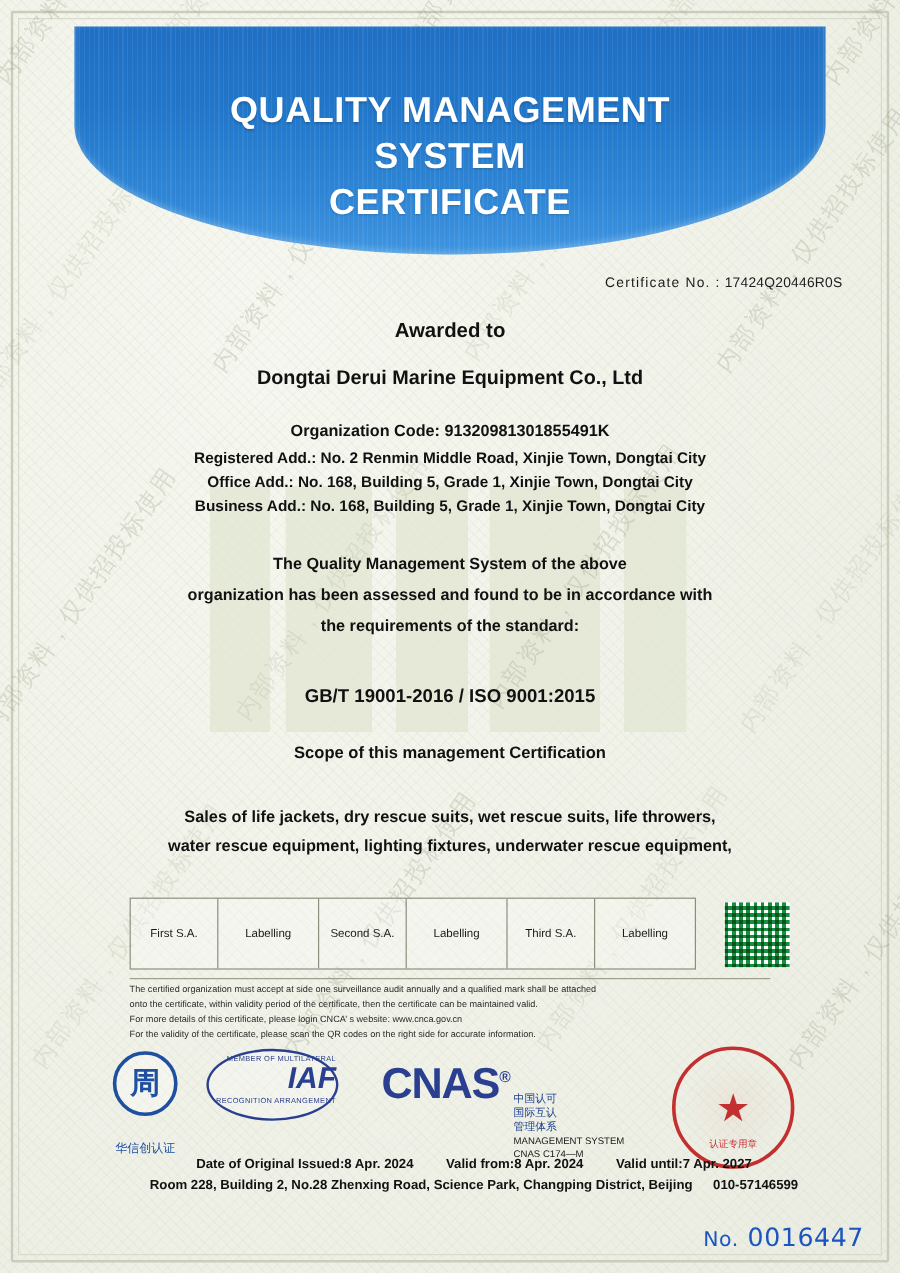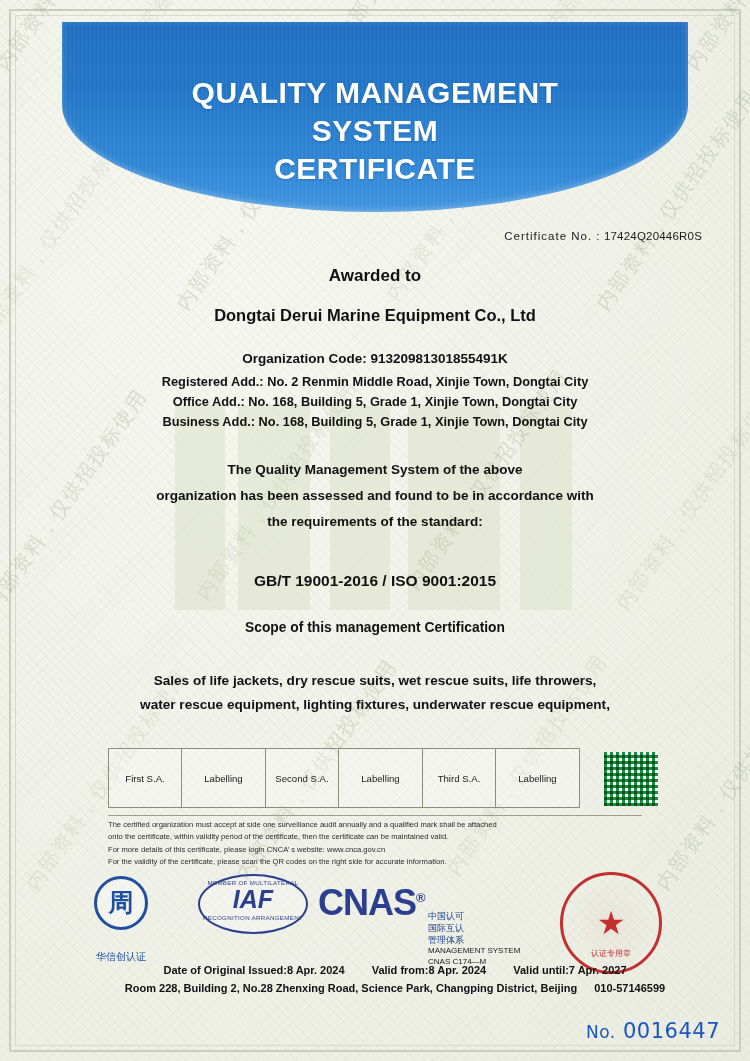--- a/index.html
+++ b/index.html
@@ -244,26 +244,26 @@
     font-weight: bold;
   }
   .hx-text {
     font-size: 10px;
     color: #1f4fa0;
     margin-top: 20px;
     font-family: "DejaVu Sans", sans-serif;
   }
   .logo-iaf {
     position: absolute;
-    left: 198px; top: 2px;
+    left: 172px; top: 2px;
     width: 106px; height: 56px;
     border: 2px solid #2a3f8f;
     border-radius: 50%;
     color: #2a3f8f;
-    text-align: center;
+    text-align: right;
     background: rgba(255,255,255,0.25);
   }
   .iaf-top { font-size: 6.2px; margin-top: 3px; letter-spacing: 0.3px; }
   .iaf-main { font-size: 25px; font-weight: bold; line-height: 1; margin-top: 1px; font-style: italic; }
   .iaf-bot { font-size: 6.2px; margin-top: 2px; letter-spacing: 0.3px; }
   .logo-cnas {
     position: absolute;
     left: 318px; top: 10px;
     font-size: 36px;
     font-weight: bold;

